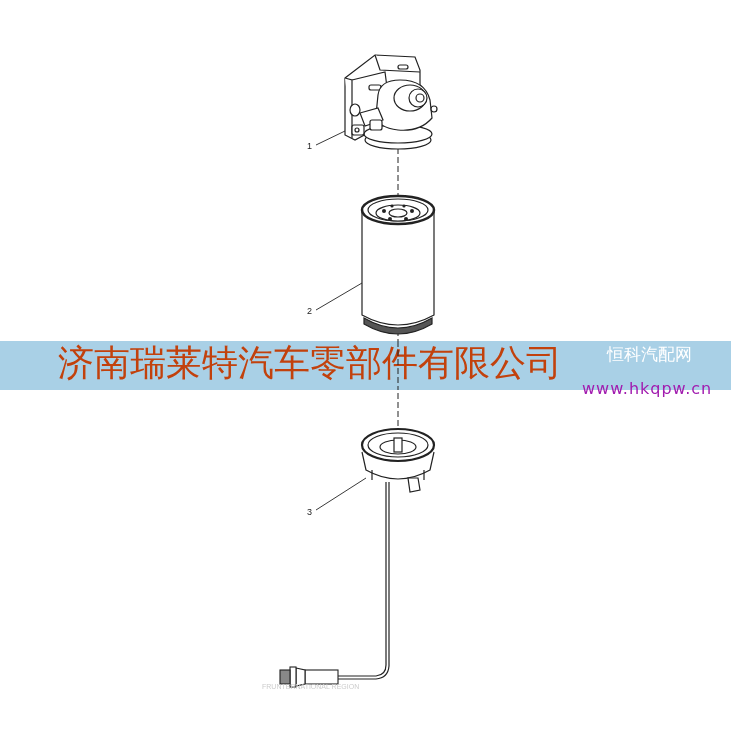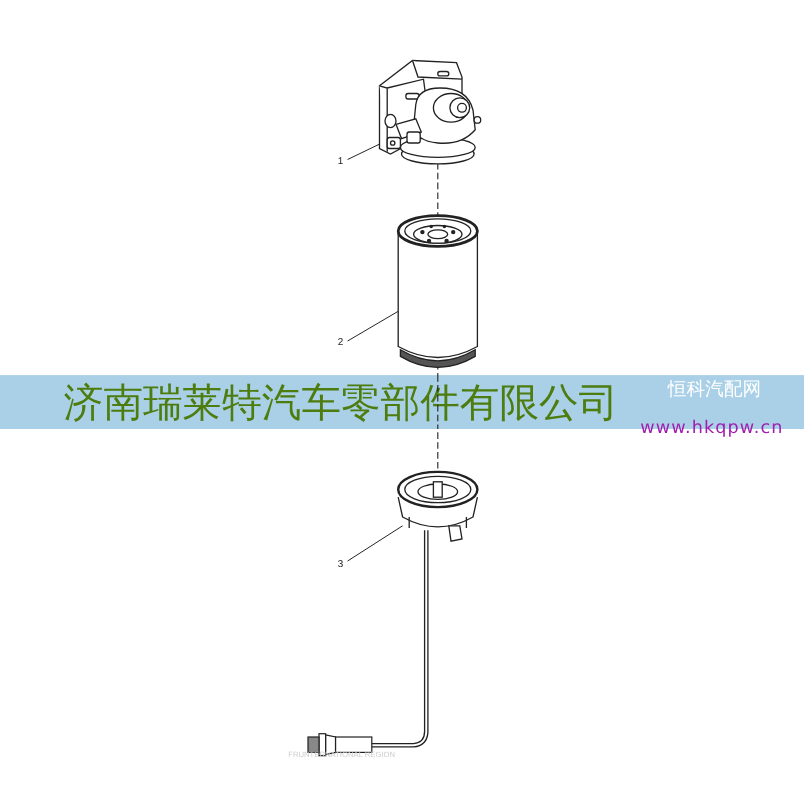--- a/index.html
+++ b/index.html
@@ -1,20 +1,20 @@
 <!DOCTYPE html>
 <html><head>
 <meta charset="utf-8">
 <style>
   html,body{margin:0;padding:0;background:#fff;}
   body{width:731px;height:731px;position:relative;overflow:hidden;font-family:"DejaVu Sans",sans-serif;}
   .abs{position:absolute;}
   .callout{position:absolute;font-size:9px;color:#222;font-family:"Liberation Sans",sans-serif;}
   .banner{position:absolute;left:0;top:341px;width:731px;height:49px;background:#a9d0e6;}
-  .banner-main{position:absolute;left:58px;top:344px;font-size:36px;color:#4d7c0f;letter-spacing:0px;font-family:Liberation Sans, sans-serif;white-space:nowrap;line-height:44px;}
+  .banner-main{position:absolute;left:58px;top:344px;font-size:36px;color:#c2410c;letter-spacing:0px;font-family:Liberation Mono, monospace;white-space:nowrap;line-height:44px;}
   .banner-site{position:absolute;left:583px;top:343px;font-size:17px;color:#fff;line-height:22px;white-space:nowrap;margin-left:24px;}
   .banner-url{position:absolute;left:582px;top:366px;font-size:16px;color:#a21caf;line-height:22px;white-space:nowrap;letter-spacing:1px;margin-top:12px;}
   .watermark{position:absolute;left:262px;top:683px;font-size:7px;color:#ccc;font-family:"Liberation Sans",sans-serif;white-space:nowrap;}
 </style>
 </head>
 <body>
 
 <svg class="abs" style="left:0;top:0" width="731" height="731" viewBox="0 0 731 731">
 
   <g stroke="#222" stroke-width="1" stroke-dasharray="6,3">

